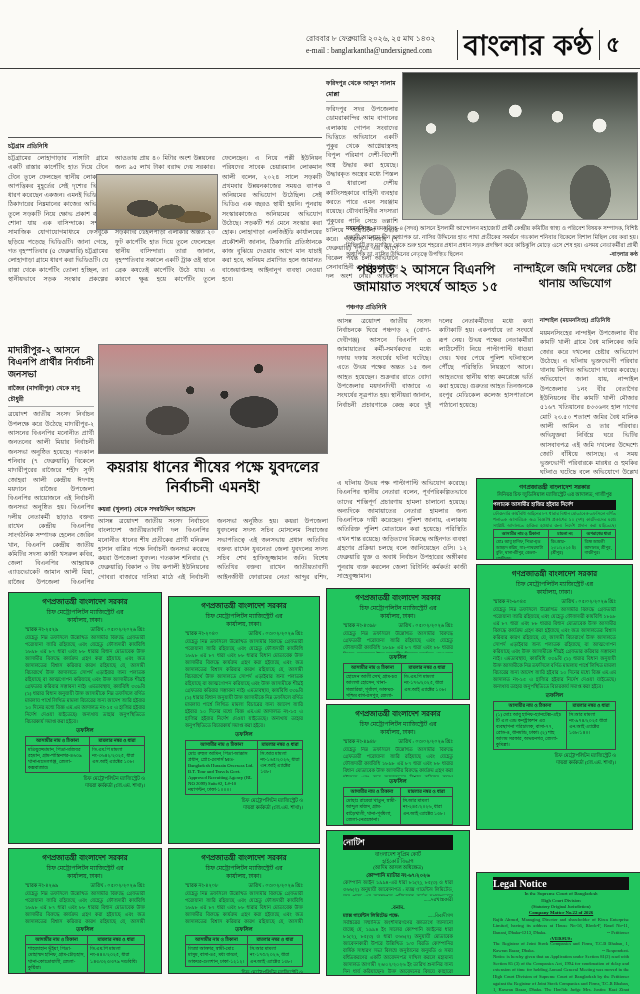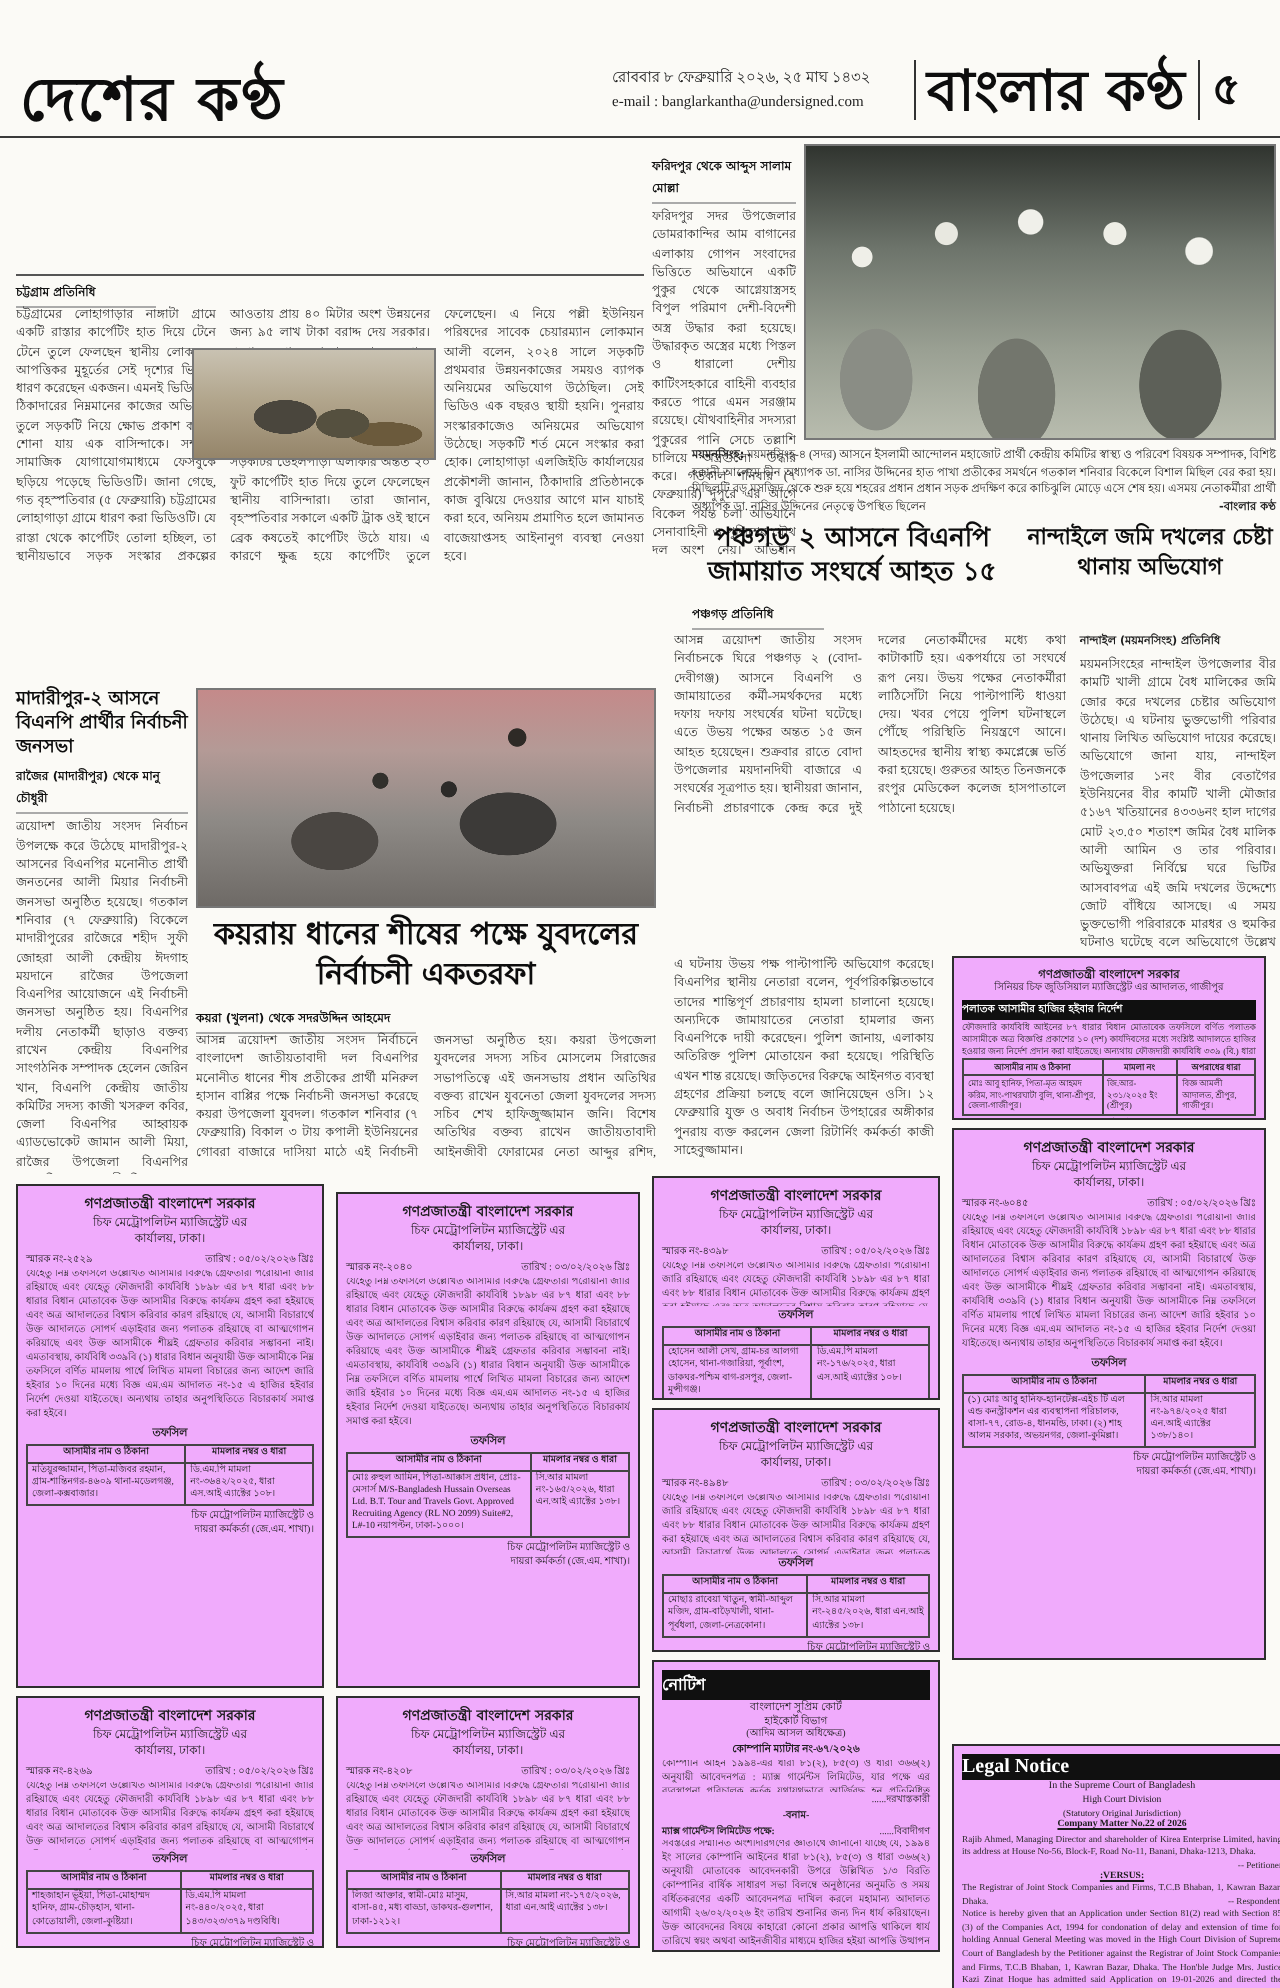--- a/index.html
+++ b/index.html
@@ -44,42 +44,41 @@
      radial-gradient(circle 8px at 70% 22%,#2e2a26 0 55%,transparent 60%),
      radial-gradient(circle 7px at 40% 42%,#32302c 0 55%,transparent 60%),
      radial-gradient(circle 7px at 55% 46%,#2c2a28 0 55%,transparent 60%),
      radial-gradient(ellipse 40px 26px at 68% 62%,#3c3a38 0 60%,transparent 61%),
      radial-gradient(ellipse 36px 24px at 30% 70%,#4a4642 0 60%,transparent 61%),
      linear-gradient(180deg,#c48a8a 0%,#b49a96 28%,#8e8a86 60%,#6e6a66 100%)}
   .caption{font-size:5.7px;line-height:1.5;color:#222}
   .caption b{font-family:"DejaVu Sans",sans-serif}
   .credit{float:right;font-weight:bold;font-family:"DejaVu Sans",sans-serif}
   
-  .cbox{position:absolute;border:1.3px solid #2e2e2e;background:#f0abfc;padding:3px 4px;overflow:hidden}
+  .cbox{position:absolute;border:1.3px solid #2e2e2e;background:#22c55e;padding:3px 16px;overflow:hidden}
   .c-gov{font-family:"DejaVu Sans",sans-serif;font-weight:bold;font-size:7px;text-align:center}
   .c-off{font-size:6px;text-align:center;line-height:1.35}
   .c-meta{display:flex;justify-content:space-between;font-size:5px;margin:2px 0 1px}
   .nbody{font-size:4.9px;line-height:1.42;text-align:justify;color:#2b2b2b;overflow:hidden}
   .c-taf{font-size:5.5px;font-weight:bold;text-align:center;margin:1px 0}
   .ctab{width:100%;border-collapse:collapse;font-size:4.7px;line-height:1.3}
   .ctab th,.ctab td{border:0.6px solid #444;padding:1px 2px;vertical-align:top}
   .ctab th{text-align:center;font-weight:bold}
   .c-foot{font-size:5px;text-align:right;line-height:1.4;margin-top:2px}
   .blackbar{background:#101010;color:#fff;font-family:"DejaVu Sans",sans-serif;font-weight:bold;
             text-align:left;font-size:6px;padding:1px 0;margin:1px 0}
   .center{text-align:center}
   .legal{font-family:"Liberation Serif",serif}
   .legal .nbody{font-size:4.6px}
 </style>
 </head>
 <body>
 
 <div class="page">
 
-  <div class="abs hl mast-left">দেশের কণ্ঠ</div>
   <div class="abs dateline">
     <div>রোববার ৮ ফেব্রুয়ারি ২০২৬, ২৫ মাঘ ১৪৩২</div>
     <div>e-mail : banglarkantha@undersigned.com</div>
   </div>
   <div class="abs vrule" style="left:457px;top:30px;height:30px"></div>
   <div class="abs hl mast-right">বাংলার কণ্ঠ</div>
   <div class="abs vrule" style="left:599px;top:30px;height:30px"></div>
   <div class="abs hl pageno">৫</div>
   <div class="abs hrule"></div>
 
@@ -112,21 +111,21 @@
   <div class="abs center" style="left:512px;top:316px;width:126px;font-size:5.6px;font-weight:bold;font-family:'DejaVu Sans',sans-serif">নান্দাইল (ময়মনসিংহ) প্রতিনিধি</div>
   <div class="abs body-txt just" style="left:540px;top:328px;width:98px;height:146px">ময়মনসিংহের নান্দাইল উপজেলার বীর কামটি খালী গ্রামে বৈধ মালিকের জমি জোর করে দখলের চেষ্টার অভিযোগ উঠেছে। এ ঘটনায় ভুক্তভোগী পরিবার থানায় লিখিত অভিযোগ দায়ের করেছে। অভিযোগে জানা যায়, নান্দাইল উপজেলার ১নং বীর বেতাগৈর ইউনিয়নের বীর কামটি খালী মৌজার ৫১৬৭ খতিয়ানের ৪৩৩৬নং হাল দাগের মোট ২৩.৫০ শতাংশ জমির বৈধ মালিক আলী আমিন ও তার পরিবার। অভিযুক্তরা নির্বিঘ্নে ঘরে ভিটির আসবাবপত্র এই জমি দখলের উদ্দেশ্যে জোট বাঁধিয়ে আসছে। এ সময় ভুক্তভোগী পরিবারকে মারধর ও হুমকির ঘটনাও ঘটেছে বলে অভিযোগে উল্লেখ করা হয়েছে। ভুক্তভোগী হন আমিন জানান, বিষয়টি স্থানীয়ভাবে একাধিকবার মীমাংসার চেষ্টা করা হলেও অভিযুক্তরা কোনো সমাধানে আসেনি।</div>
 
   <div class="abs" style="left:8px;top:344px;width:86px">
     <div class="hl" style="font-size:9px;line-height:1.35">মাদারীপুর-২ আসনে বিএনপি প্রার্থীর নির্বাচনী জনসভা</div>
     <div class="byline" style="margin-top:3px">রাজৈর (মাদারীপুর) থেকে মানু চৌধুরী</div>
     <div class="body-txt just" style="height:178px">ত্রয়োদশ জাতীয় সংসদ নির্বাচন উপলক্ষে করে উঠেছে মাদারীপুর-২ আসনের বিএনপির মনোনীত প্রার্থী জনতনের আলী মিয়ার নির্বাচনী জনসভা অনুষ্ঠিত হয়েছে। গতকাল শনিবার (৭ ফেব্রুয়ারি) বিকেলে মাদারীপুরের রাজৈরে শহীদ সুফী জোহরা আলী কেন্দ্রীয় ঈদগাহ ময়দানে রাজৈর উপজেলা বিএনপির আয়োজনে এই নির্বাচনী জনসভা অনুষ্ঠিত হয়। বিএনপির দলীয় নেতাকর্মী ছাড়াও বক্তব্য রাখেন কেন্দ্রীয় বিএনপির সাংগঠনিক সম্পাদক হেলেন জেরিন খান, বিএনপি কেন্দ্রীয় জাতীয় কমিটির সদস্য কাজী খসরুল কবির, জেলা বিএনপির আহ্বায়ক এ্যাডভোকেট জামান আলী মিয়া, রাজৈর উপজেলা বিএনপির সভাপতি গ্রহণ আলী মিয়া, সদস্য সম্পাদক জহিরুল রহমান বেলু প্রমুখ। এসময় উপস্থিত সকল নেতাকর্মীরা ধানের শীষ প্রতীকে ভোট দেওয়ার আহ্বান জানান বক্তারা।</div>
   </div>
 
   <div class="abs photo ph-rally" style="left:98px;top:344px;width:230px;height:110px"></div>
-  <div class="abs hl center" style="left:98px;top:458px;width:230px;font-size:15px;line-height:1.3">কয়রায় ধানের শীষের পক্ষে যুবদলের নির্বাচনী একতরফা</div>
+  <div class="abs hl center" style="left:98px;top:458px;width:230px;font-size:15px;line-height:1.3">কয়রায় ধানের শীষের পক্ষে যুবদলের নির্বাচনী এমনইা</div>
   <div class="abs" style="left:98px;top:504px;width:110px">
     <div class="byline">কয়রা (খুলনা) থেকে সদরউদ্দিন আহমেদ</div>
   </div>
   <div class="abs body-txt cols2 just" style="left:98px;top:516px;width:230px;height:72px">আসন্ন ত্রয়োদশ জাতীয় সংসদ নির্বাচনে বাংলাদেশ জাতীয়তাবাদী দল বিএনপির মনোনীত ধানের শীষ প্রতীকের প্রার্থী মনিরুল হাসান বাপ্পির পক্ষে নির্বাচনী জনসভা করেছে কয়রা উপজেলা যুবদল। গতকাল শনিবার (৭ ফেব্রুয়ারি) বিকাল ৩ টায় কপালী ইউনিয়নের গোবরা বাজারে দাসিয়া মাঠে এই নির্বাচনী জনসভা অনুষ্ঠিত হয়। কয়রা উপজেলা যুবদলের সদস্য সচিব মোসলেম সিরাজের সভাপতিত্বে এই জনসভায় প্রধান অতিথির বক্তব্য রাখেন যুবনেতা জেলা যুবদলের সদস্য সচিব শেখ হাফিজুজ্জামান জনি। বিশেষ অতিথির বক্তব্য রাখেন জাতীয়তাবাদী আইনজীবী ফোরামের নেতা আব্দুর রশিদ, যুবদলের সিনিয়র যুগ্ম আহ্বায়ক ইজাজুল রহমানের সঞ্চালনায় এতে আরও বক্তব্য রাখেন বিএনপি নেতা শেখ তিমির, জেলা যুবদলের যুগ্ম আহ্বায়ক মহিবুল রহমান সাগর, কবিরুল রহমান শোভন, মাসুদুর রহমান ফ্রাহ, ইয়াহুল ইসলাম রিপন, মোহাম্মদ হারা, জেলা যুবদলের নজরুল দলনেতা মোজাফ্ফরুল রহমান আর্থিনয়, যুবদলের নির্বাচন পরিচালনা কমিটির সদস্য আব্দুস রহমান ভিসম, করম বিপ্লব সংগ্রহ প্রমুখ।</div>
 
   <div class="cbox" style="left:476px;top:478px;width:157px;height:82px">
     <div class="c-gov" style="font-size:5.8px">গণপ্রজাতন্ত্রী বাংলাদেশ সরকার</div>
     <div class="c-off" style="font-size:5px">সিনিয়র চিফ জুডিসিয়াল ম্যাজিস্ট্রেট এর আদালত, গাজীপুর</div>
     <div class="blackbar" style="font-size:5.2px">পলাতক আসামীর হাজির হইবার নির্দেশ</div>
     <div class="nbody" style="max-height:18px;font-size:4.4px">ফৌজদারি কার্যবিধি আইনের ৮৭ ধারার বিধান মোতাবেক তফসিলে বর্ণিত পলাতক আসামীকে অত্র বিজ্ঞপ্তি প্রকাশের ১০ (দশ) কার্যদিবসের মধ্যে সংশ্লিষ্ট আদালতে হাজির হওয়ার জন্য নির্দেশ প্রদান করা যাইতেছে। অন্যথায় ফৌজদারী কার্যবিধি ৩৩৯ (বি.) ধারা মতে তাহার অনুপস্থিতিতে বিচার কার্য সম্পন্ন হইবে।</div>

